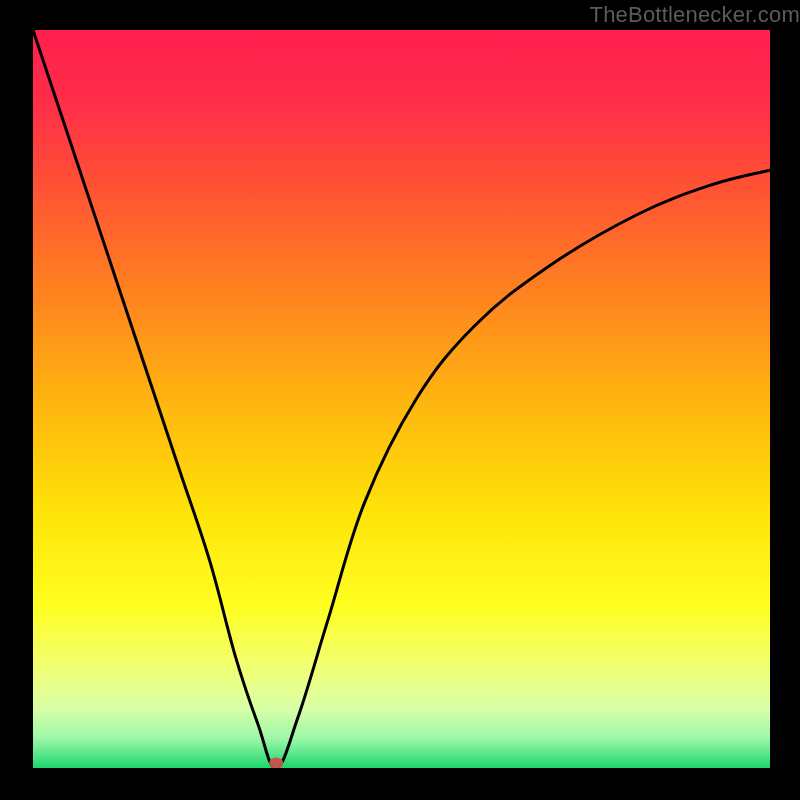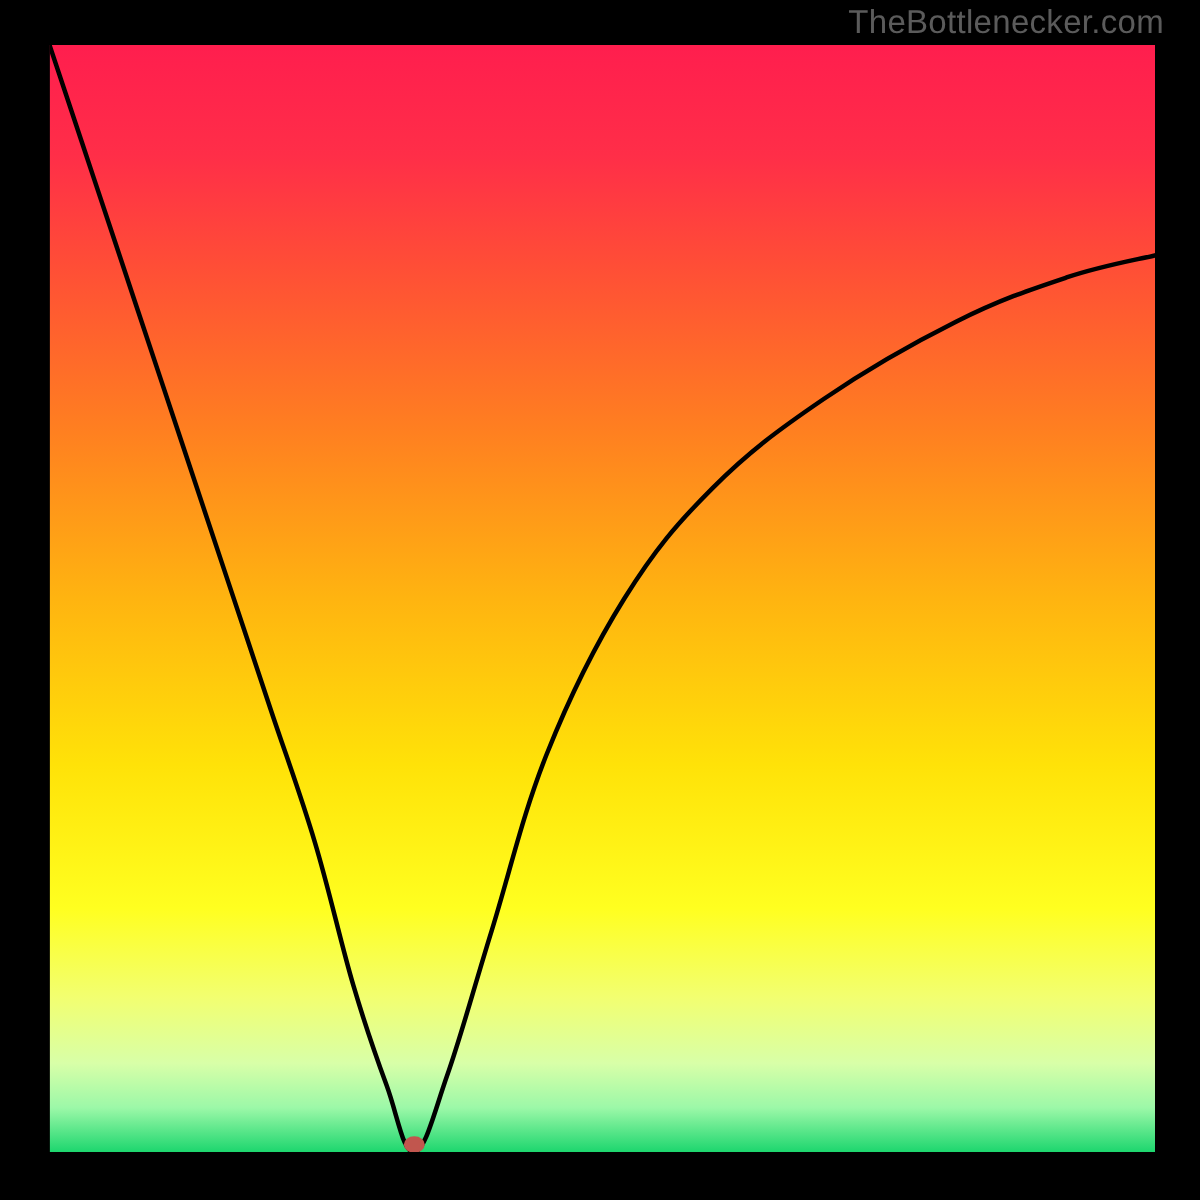--- a/index.html
+++ b/index.html
@@ -13,21 +13,21 @@
   }
   .stage {
     position: relative;
     width: 800px;
     height: 800px;
     background: #000000;
   }
   .watermark {
     position: absolute;
     top: 2px;
-    right: 24px;
+    right: 0;
     color: #5b5b5b;
     font-size: 22px;
     letter-spacing: 0.2px;
     font-weight: 500;
     z-index: 20;
   }
   .plot {
     position: absolute;
     left: 33px;
     top: 30px;

